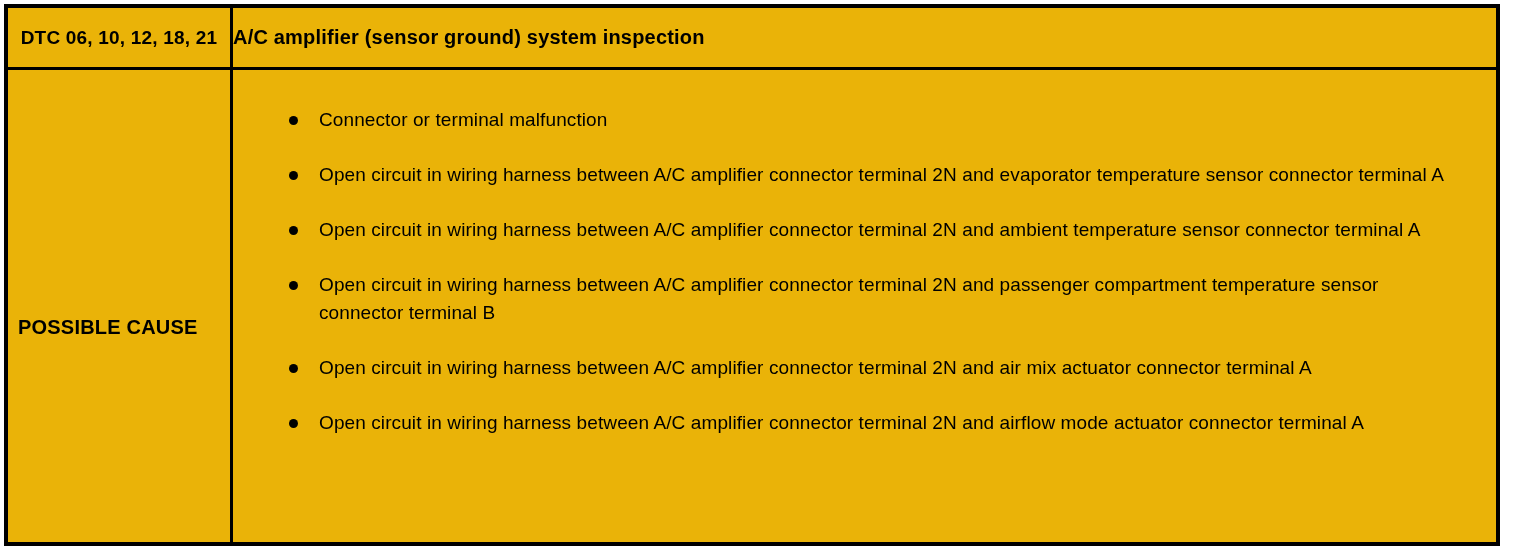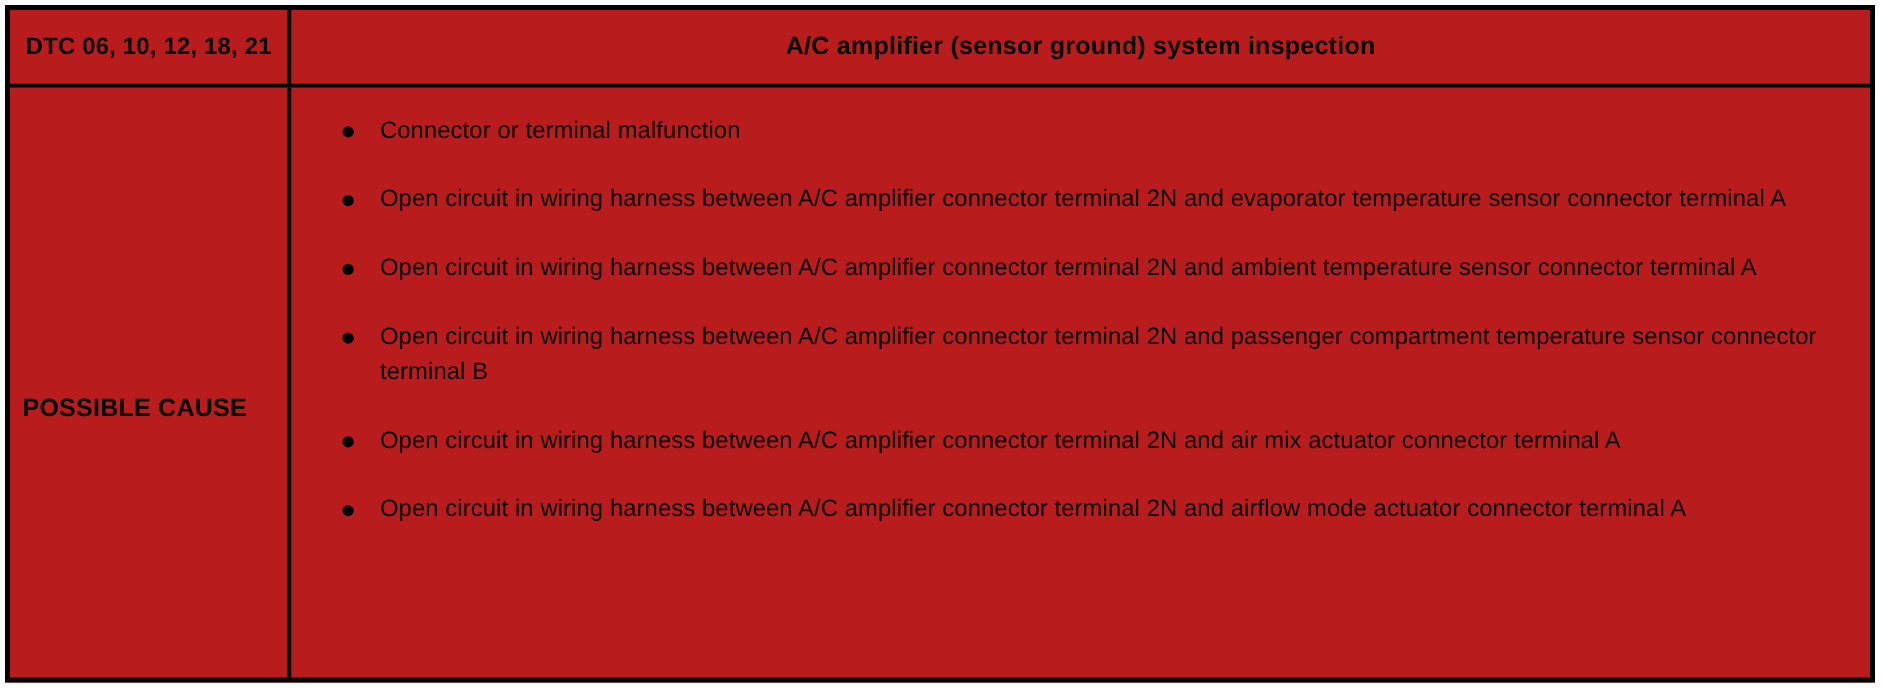--- a/index.html
+++ b/index.html
@@ -26,21 +26,21 @@
   .dtc-table {
     position: absolute;
     left: 4px;
     top: 4px;
     width: 1496px;
     height: 542px;
     box-sizing: border-box;
     border: 4px solid #000;
     display: flex;
     flex-direction: column;
-    background: #b91c1c;
+    background: #eab308;
   }
 
   .table-row {
     display: flex;
     flex-direction: row;
     width: 100%;
     box-sizing: border-box;
   }
 
   .row-header {
@@ -91,40 +91,39 @@
     letter-spacing: 0.2px;
     margin-top: 27px;
   }
 
   
   .col-right {
     flex: 1 1 auto;
     box-sizing: border-box;
     display: flex;
     align-items: center;
-    justify-content: center;
   }
 
   .col-right-body {
     align-items: flex-start;
     justify-content: flex-start;
     padding: 20px 20px 0 40px;
   }
 
   .system-title {
     font-size: 20px;
     font-weight: bold;
     text-align: center;
     letter-spacing: 0.2px;
   }
 
   
   .cause-list {
     list-style: none;
-    margin: 1px;
+    margin: 16px;
     padding: 0;
     width: 100%;
   }
 
   .cause-item {
     position: relative;
     padding-left: 30px;
     margin-bottom: 27px;
     font-size: 19px;
     line-height: 28px;

